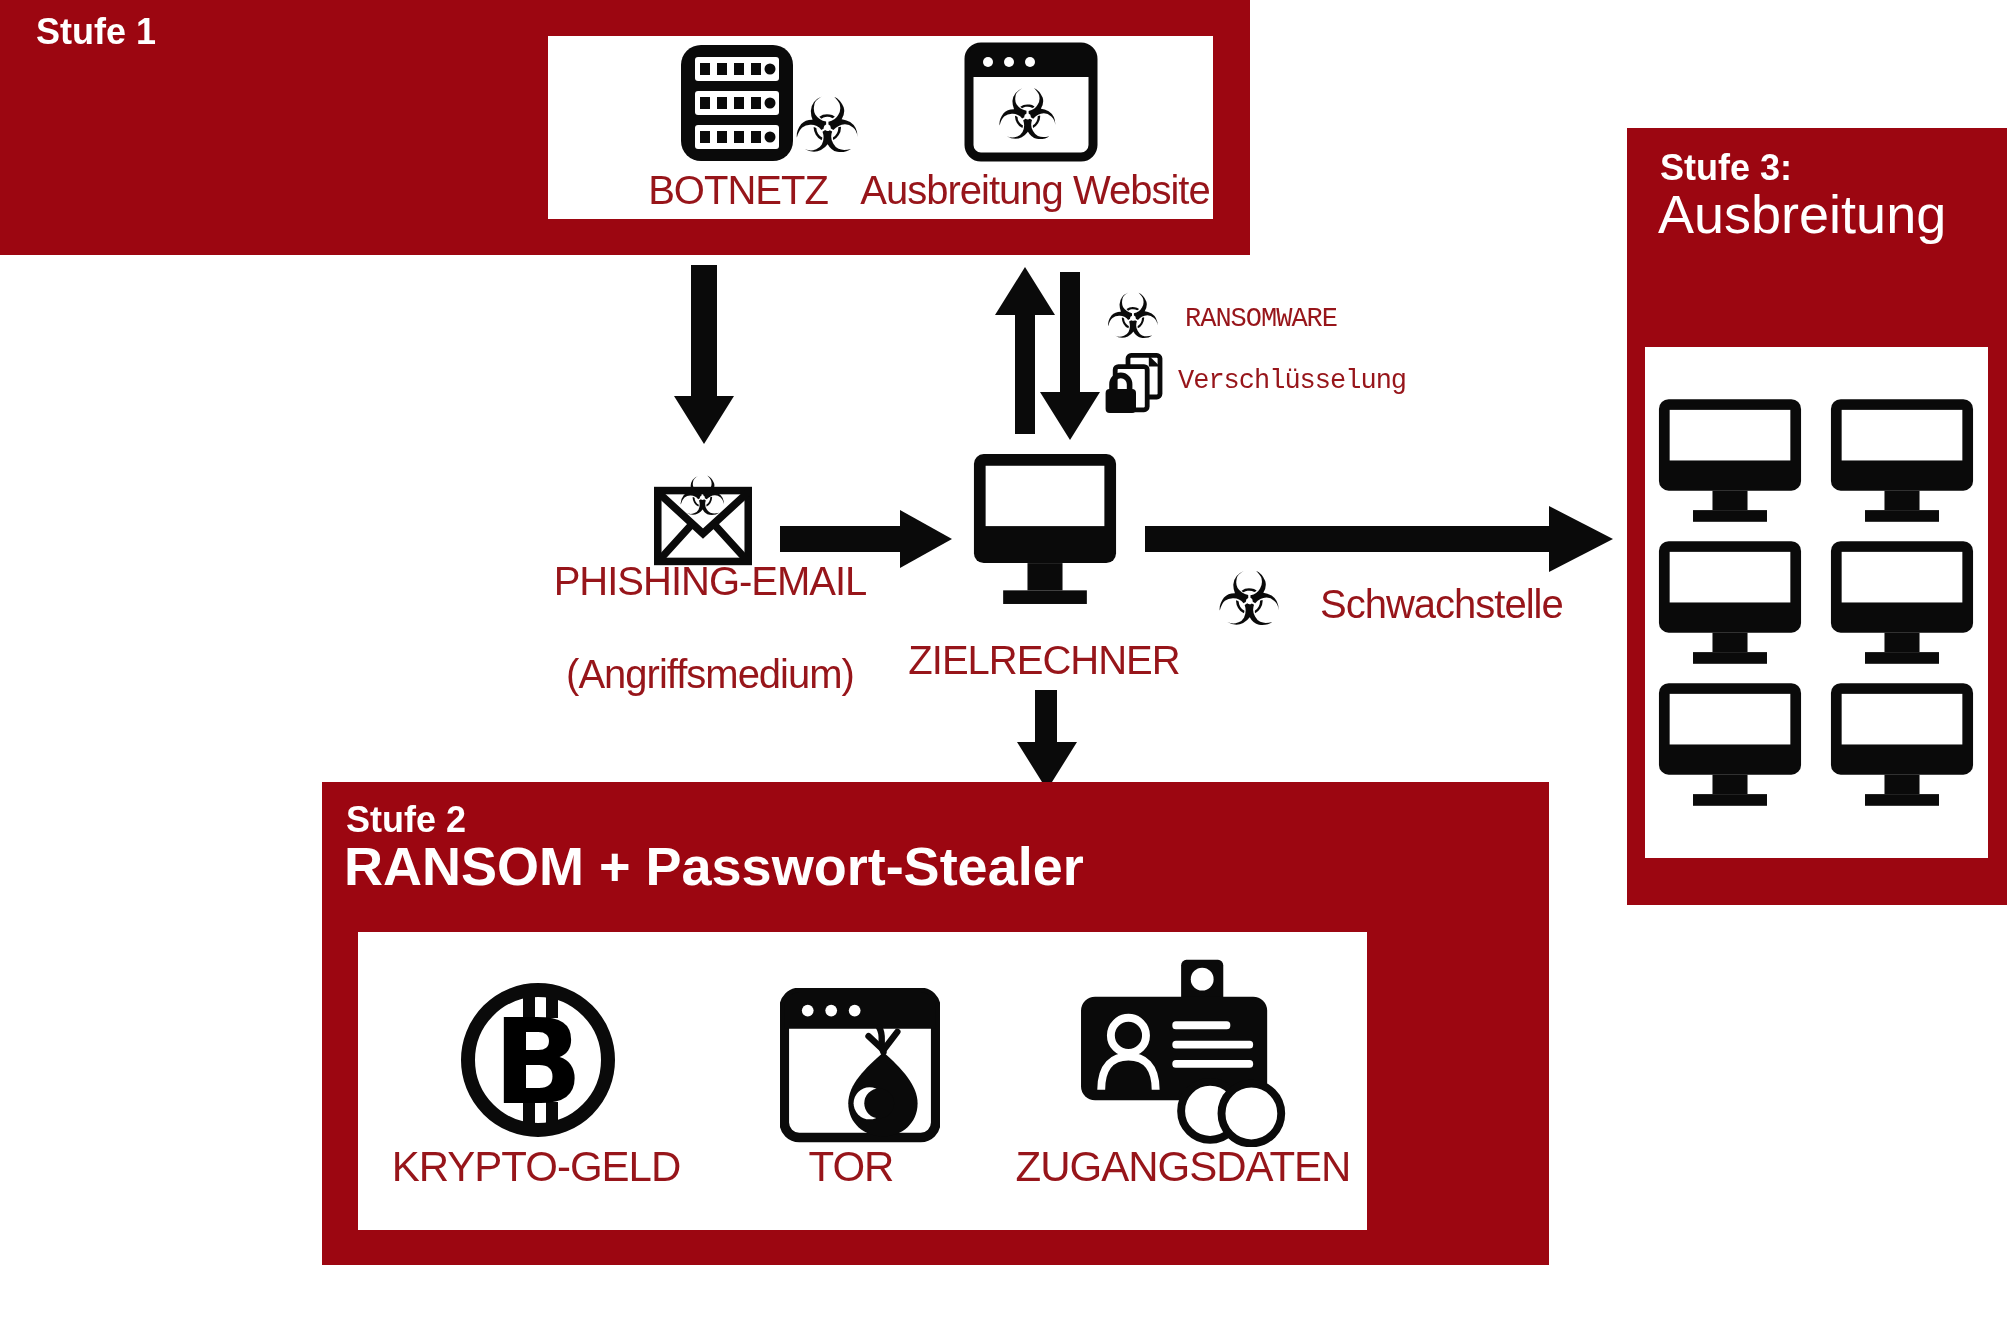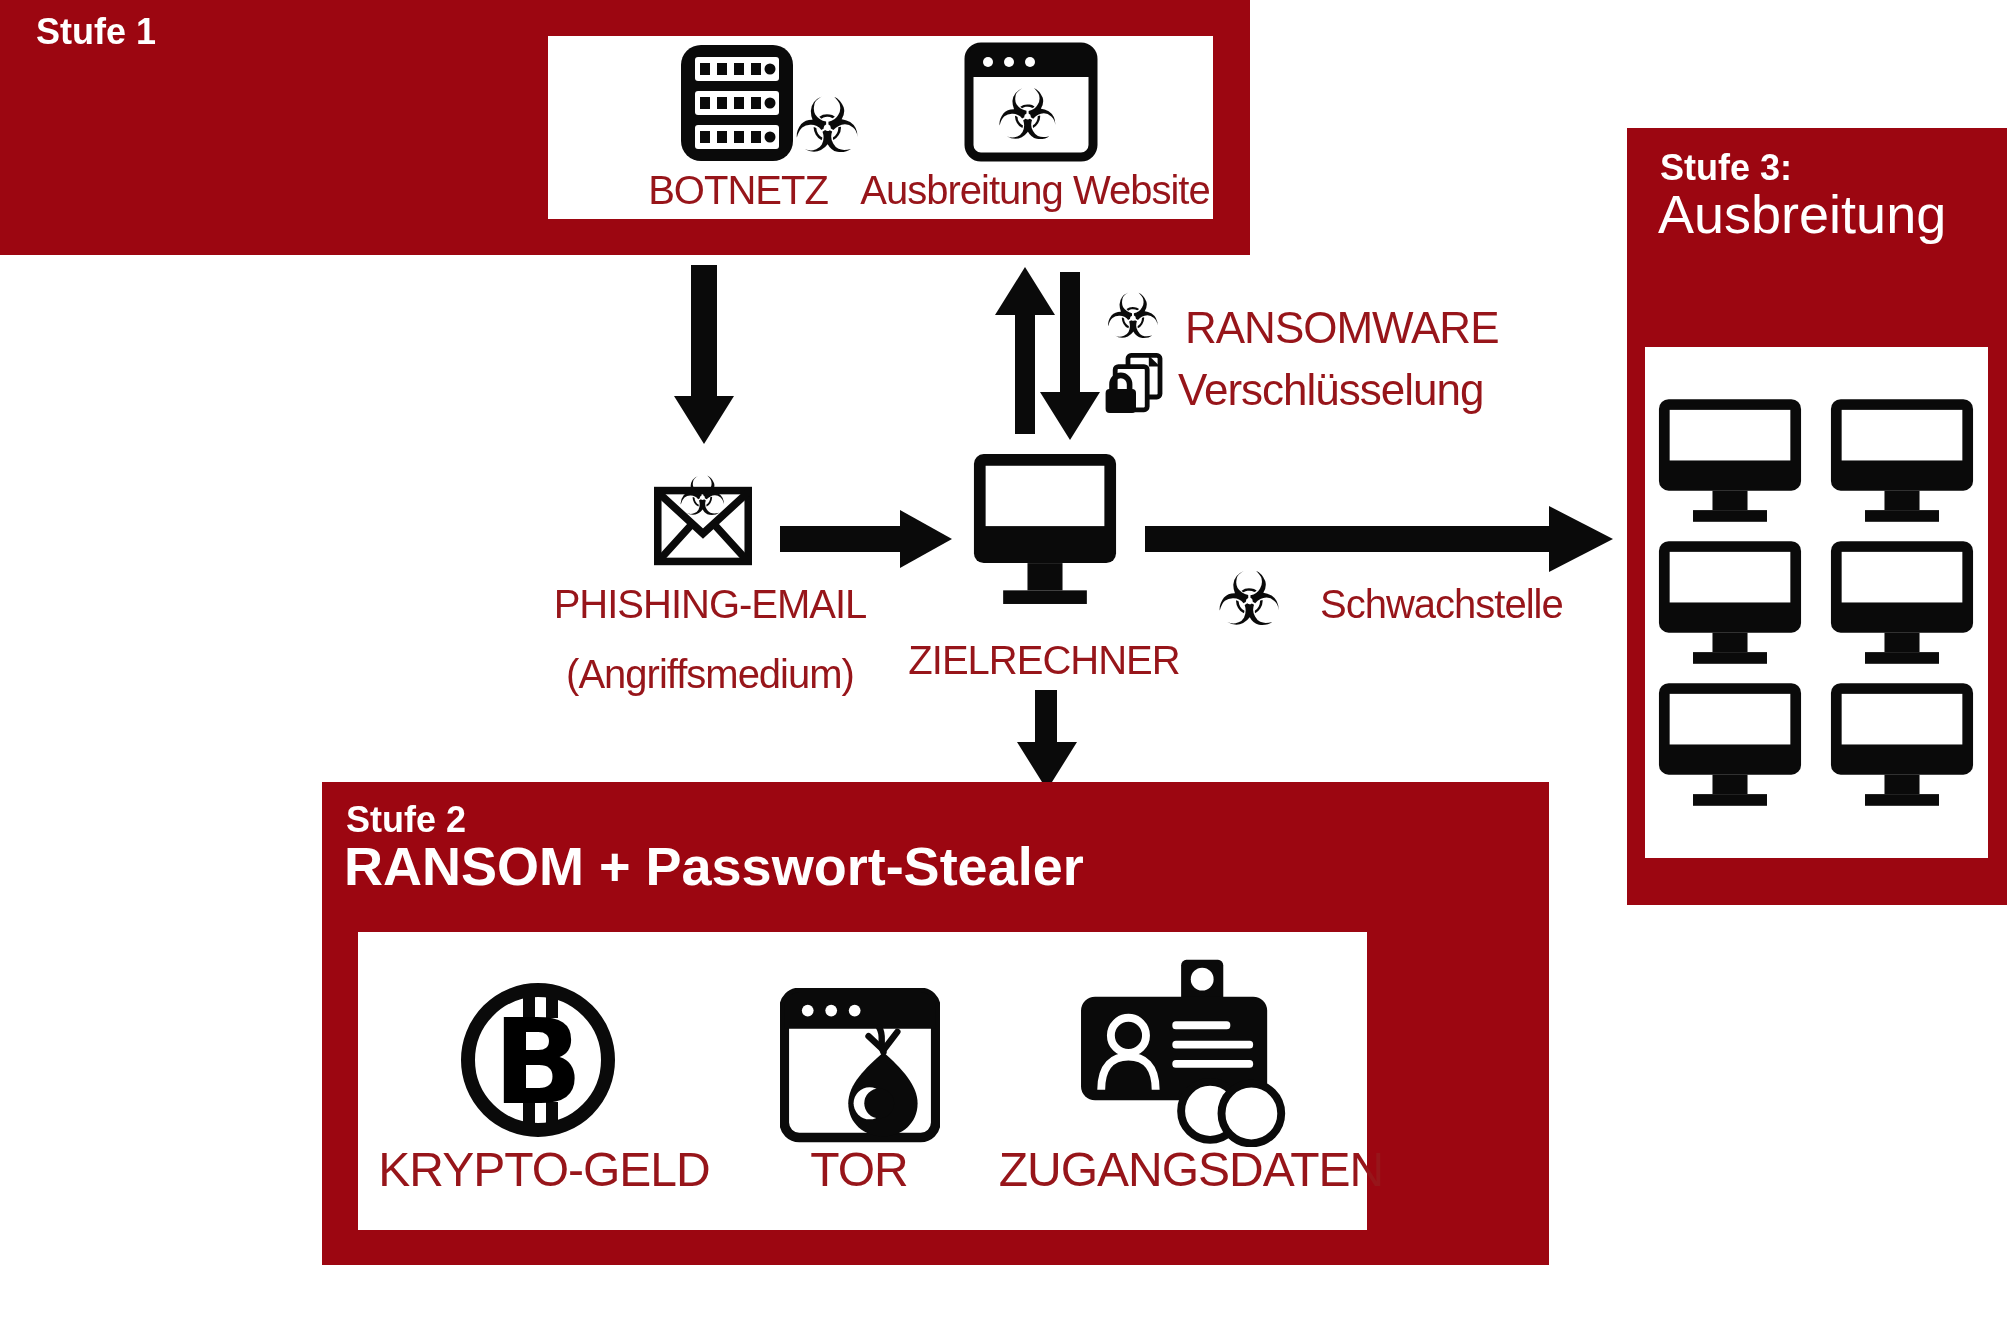--- a/index.html
+++ b/index.html
@@ -6,22 +6,22 @@
   #canvas{
     position:relative;width:2007px;height:1320px;background:#ffffff;overflow:hidden;
     font-family:"Liberation Sans","DejaVu Sans",sans-serif;
   }
   .abs{position:absolute;}
   .panel{background:var(--box-red,#9C0611);}
   .whitecard{background:#ffffff;}
   .kicker{color:#fff;font-weight:bold;font-size:36px;line-height:1.1;letter-spacing:0px;}
   .bigtitle{color:#fff;font-weight:normal;font-size:54px;line-height:1.05;letter-spacing:0px;}
   .rlabel{color:var(--label-red,#97151A);font-size:40px;line-height:1;letter-spacing:-1px;white-space:nowrap;}
-  .rlabel.small{font-size:44px;}
-  .rlabel.big{font-size:48px;margin-left:8px;}
+  .rlabel.small{font-size:27px;font-family:Liberation Mono, monospace;}
+  .rlabel.big{font-size:42px;}
   .center{transform:translateX(-50%);}
   .bio{font-family:"DejaVu Sans",sans-serif;color:#0a0a0a;line-height:1;display:block;}
   
   .shaft{background:#0a0a0a;}
   .head-down{width:0;height:0;border-left:30px solid transparent;border-right:30px solid transparent;border-top:48px solid #0a0a0a;}
   .head-up{width:0;height:0;border-left:30px solid transparent;border-right:30px solid transparent;border-bottom:48px solid #0a0a0a;}
   .head-right{width:0;height:0;border-top:29px solid transparent;border-bottom:29px solid transparent;border-left:52px solid #0a0a0a;}
   
   #computer-grid{display:grid;grid-template-columns:repeat(2,146px);column-gap:26px;row-gap:17px;}
   #computer-grid .computer{width:146px;height:125px;}
@@ -104,21 +104,21 @@
     <div class="abs rlabel small" style="left:1178px;top:368px;">Verschlüsselung</div>
   </div>
 
   <div>
     <svg class="abs" style="left:654px;top:486px;" width="98" height="80" viewBox="0 0 130 104">
       <rect x="5" y="5" width="120" height="94" fill="#ffffff" stroke="#0a0a0a" stroke-width="10"></rect>
       <path d="M7 9 L65 62 L123 9" fill="none" stroke="#0a0a0a" stroke-width="10"></path>
       <path d="M9 95 L50 50 M121 95 L80 50" fill="none" stroke="#0a0a0a" stroke-width="10"></path>
     </svg>
     <span class="abs bio" style="left:678px;top:470px;font-size:54px;">☣</span>
-    <div class="abs rlabel center" style="left:710px;top:584px;text-align:right;">PHISHING-EMAIL</div>
+    <div class="abs rlabel center" style="left:710px;top:561px;text-align:right;">PHISHING-EMAIL</div>
     <div class="abs rlabel center" style="left:710px;top:654px;">(Angriffsmedium)</div>
   </div>
 
   <div>
     <div class="abs shaft" style="left:780px;top:526px;width:122px;height:26px;"></div>
     <div class="abs head-right" style="left:900px;top:510px;"></div>
   </div>
 
   <div>
     <svg class="abs" style="left:972px;top:452px;" width="146" height="156" viewBox="0 0 150 160">

